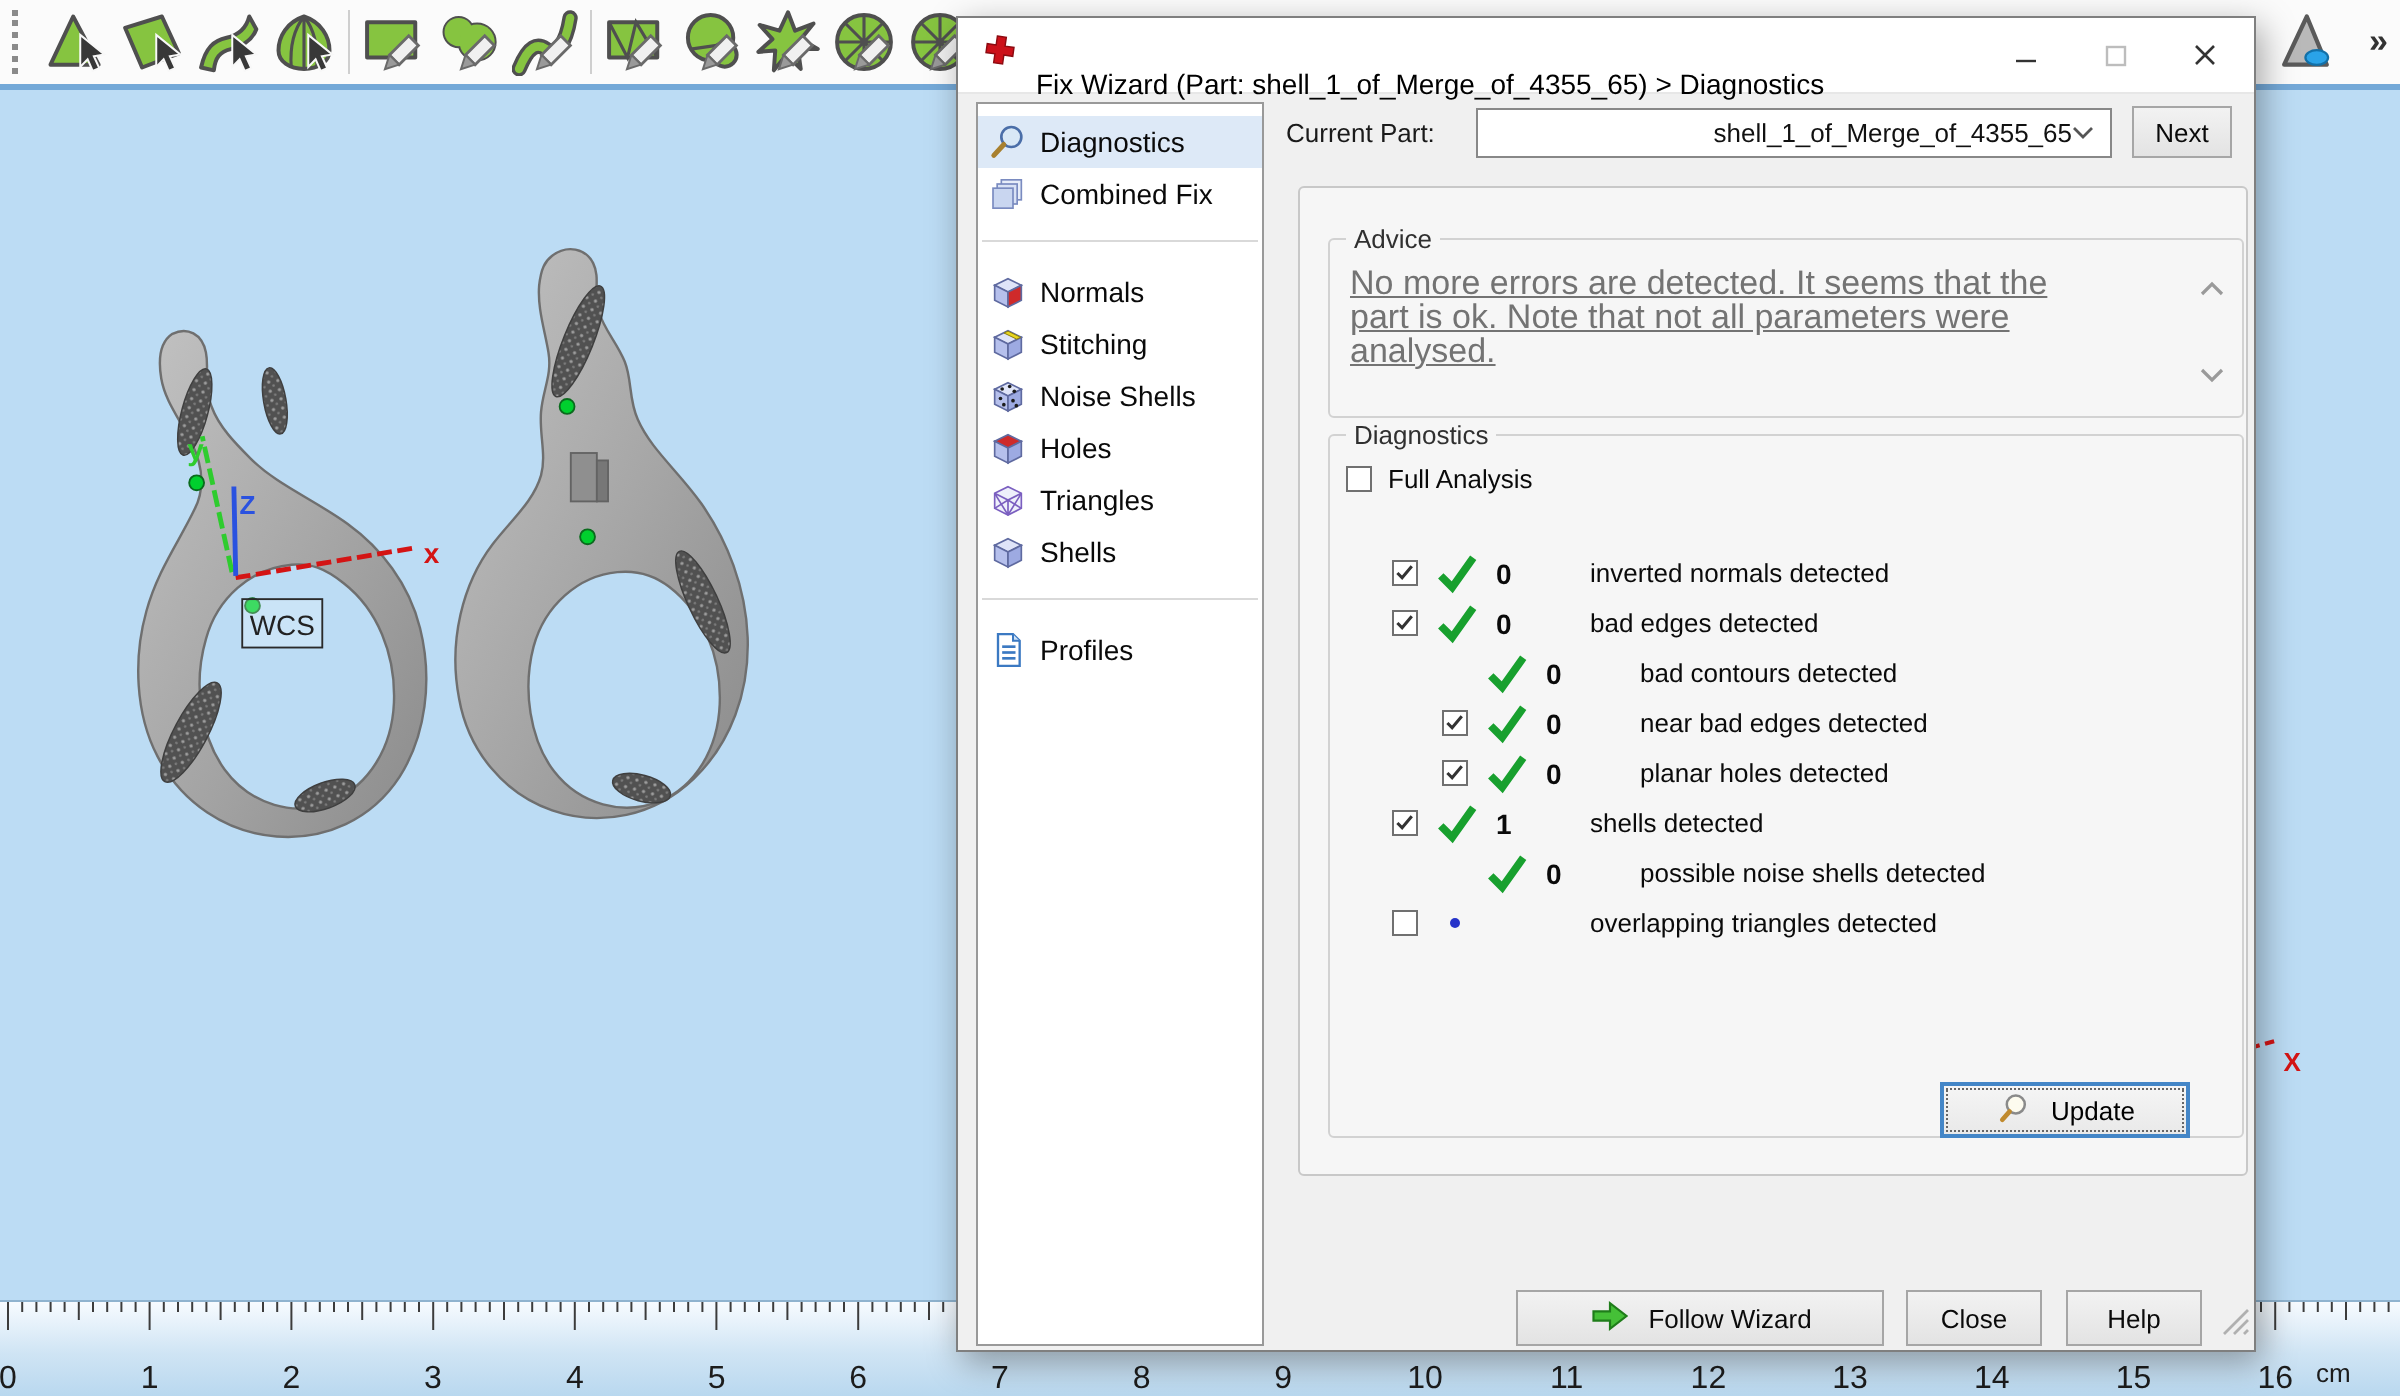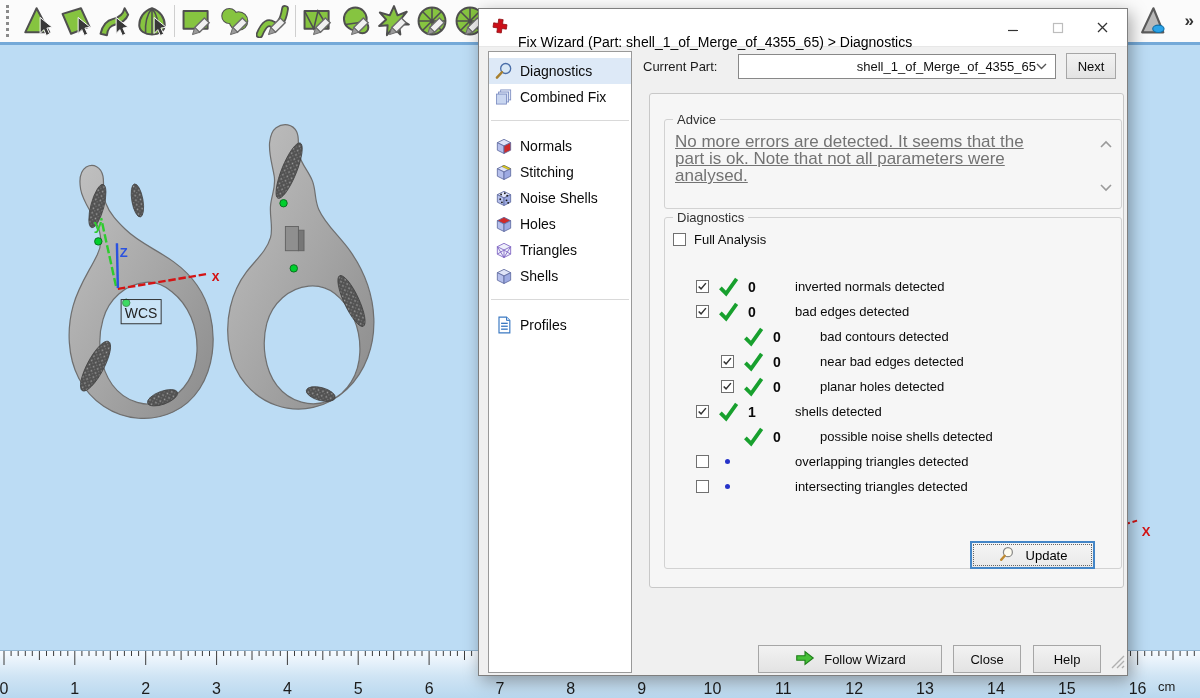--- a/index.html
+++ b/index.html
@@ -716,31 +716,20 @@
             <span style="width:0px"></span>
             <span class="cbw">
               <span class="cb"></span>
             </span>
             <span class="st">
               <span class="dot"></span>
             </span>
             <span class="cnt"></span>
             <span>overlapping triangles detected</span>
           </div>
-          <div class="diag-row">
-            <span style="width:0px"></span>
-            <span class="cbw">
-              <span class="cb"></span>
-            </span>
-            <span class="st">
-              <span class="dot"></span>
-            </span>
-            <span class="cnt"></span>
-            <span>intersecting triangles detected</span>
-          </div>
         </div>
       <button id="update-btn">
         <span>
           <svg viewBox="0 0 20 20" width="18" height="18">
             <circle cx="11" cy="8" r="5" fill="#fdfbef" stroke="#8a8a8a" stroke-width="1.4"></circle>
             <line x1="7.5" y1="12" x2="3.5" y2="16.5" stroke="#c08a2e" stroke-width="2.6" stroke-linecap="round"></line>
           </svg></span>
         <span>Update</span>
       </button>
     </div>

